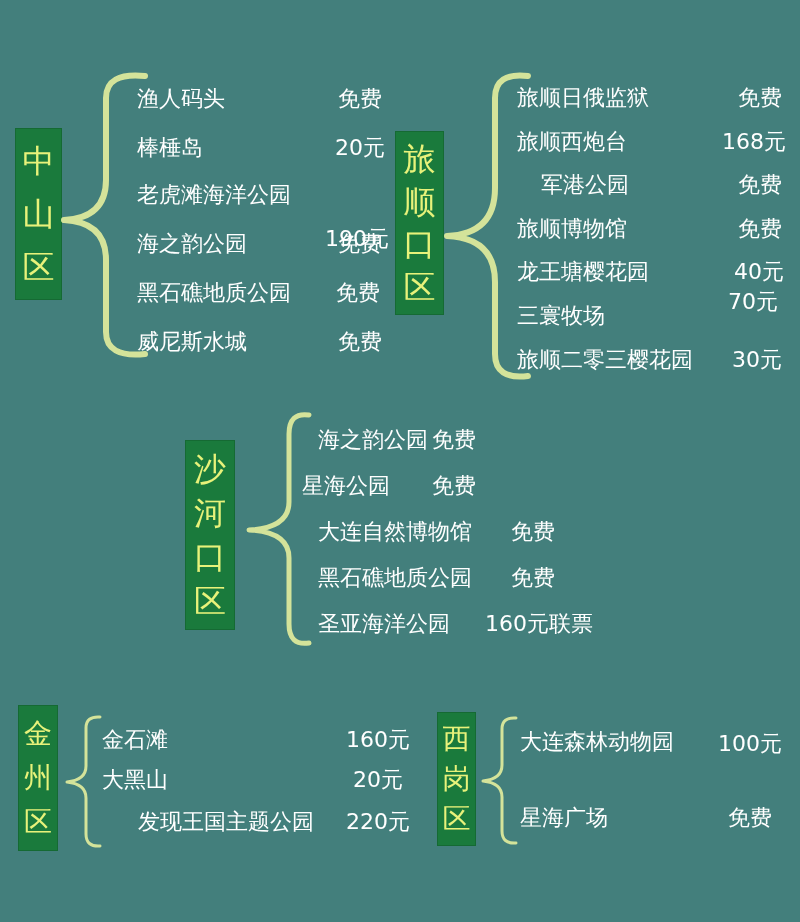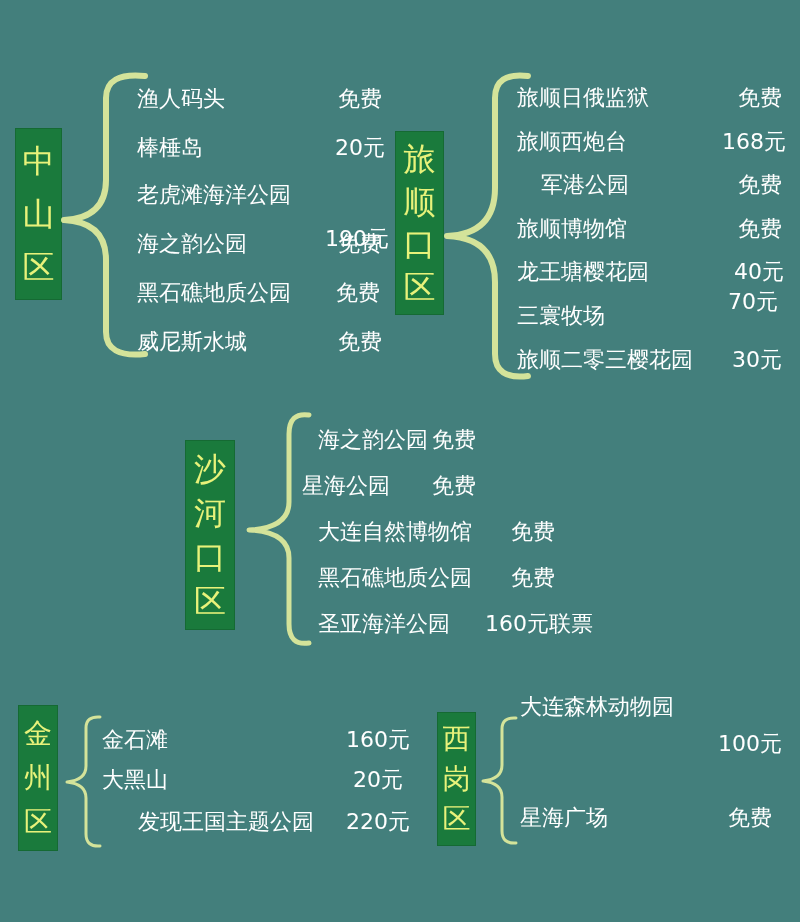--- a/index.html
+++ b/index.html
@@ -114,17 +114,17 @@
 
 <div class="label-box" style="left:437px; top:712px; width:39px; height:134px; font-size:28px;">
   <span>西</span>
   <span>岗</span>
   <span>区</span>
 </div>
 <svg class="brace" style="left:480px; top:715px;" width="40" height="132">
   <path d="M36 3 Q22 2 22 14 L22 50 Q22 64 3 66 Q22 68 22 82 L22 116 Q22 129 36 128" stroke-width="3"></path>
 </svg>
 <div>
-  <div class="row" style="left:520px; top:694px;">大连森林动物园</div>
+  <div class="row" style="left:520px; top:731px;font-family:Liberation Mono, monospace;">大连森林动物园</div>
   <div class="price" style="right:18px; top:731px;">100元</div>
   <div class="row" style="left:520px; top:805px;">星海广场</div>
   <div class="price" style="right:28px; top:805px;">免费</div>
 </div>
 
 </body></html>

